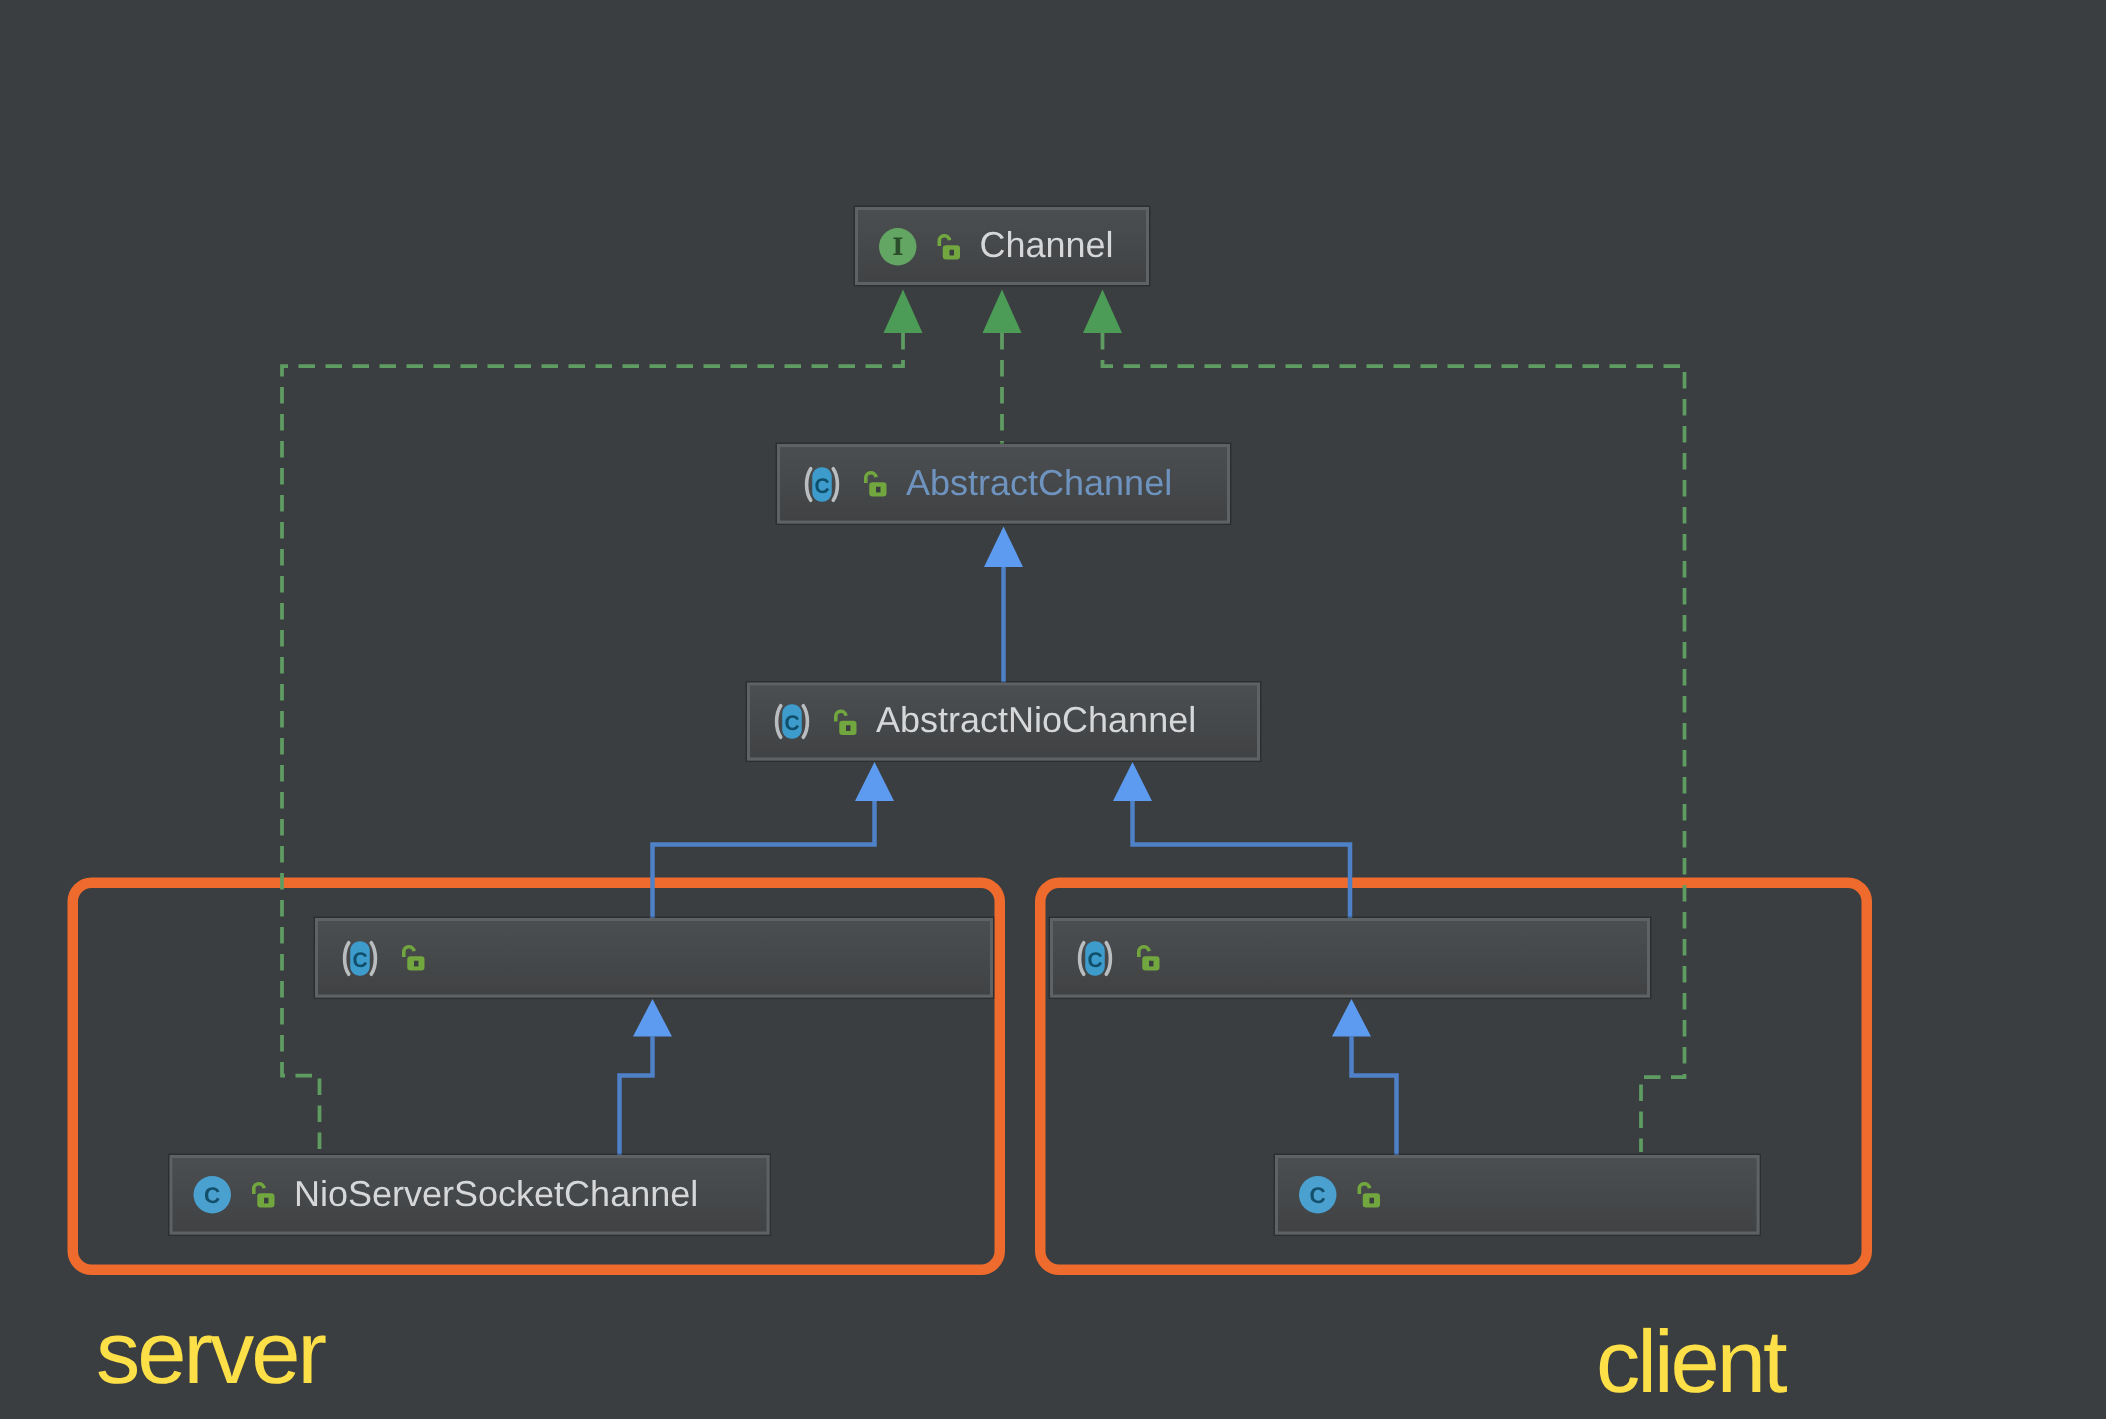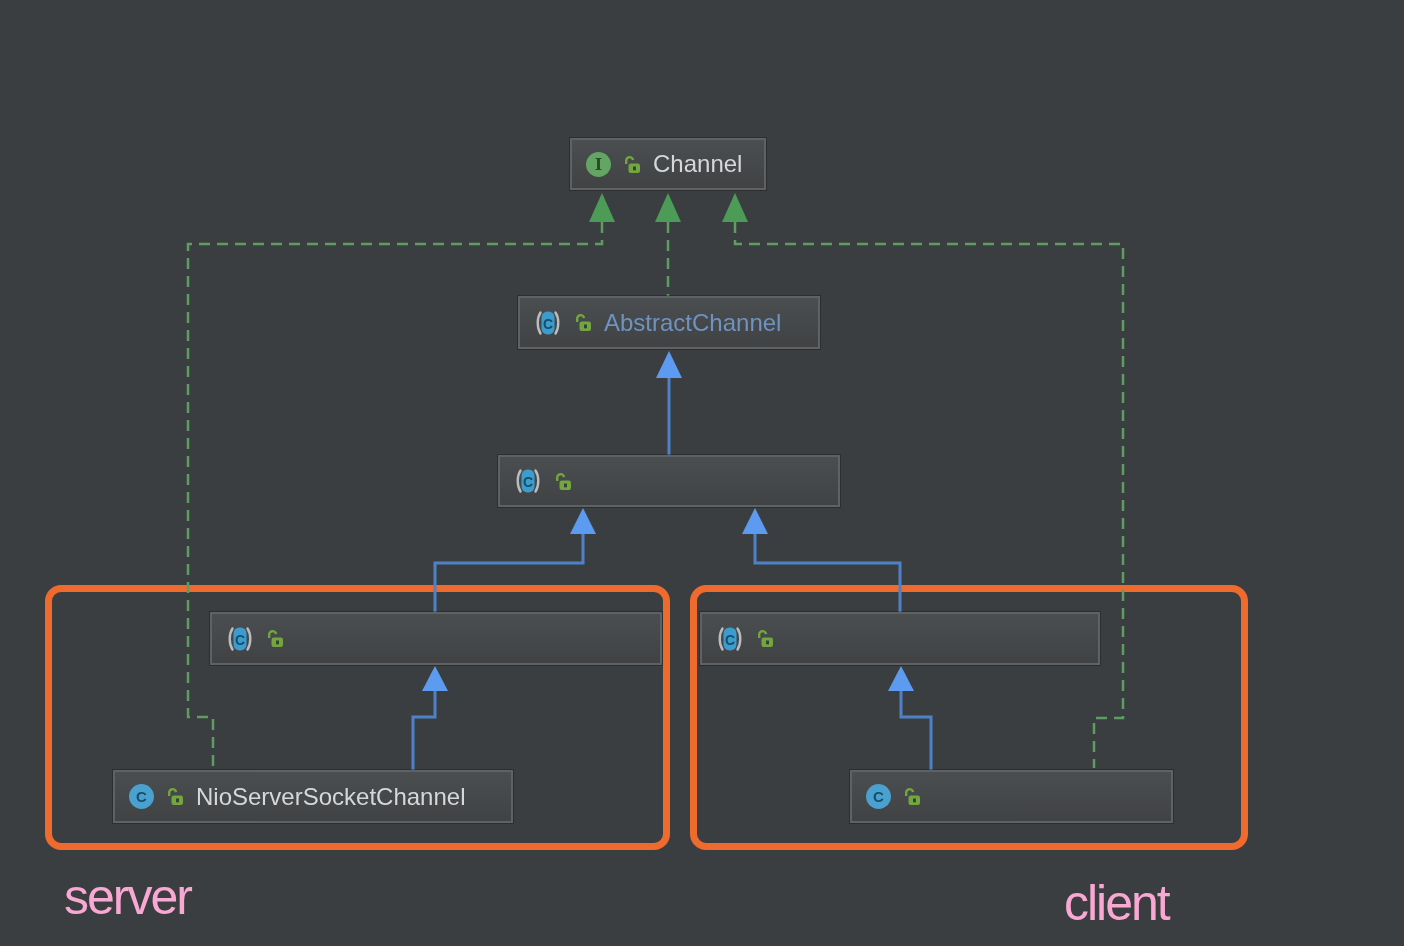--- a/index.html
+++ b/index.html
@@ -46,22 +46,22 @@
   #node-channel                      { left: 570px; top: 138px; width: 196px; height: 52px; }
   #node-abstract-channel             { left: 518px; top: 296px; width: 302px; height: 53px; }
   #node-abstract-nio-channel         { left: 498px; top: 455px; width: 342px; height: 52px; }
   #node-abstract-nio-message-channel { left: 210px; top: 612px; width: 452px; height: 53px; }
   #node-abstract-nio-byte-channel    { left: 700px; top: 612px; width: 400px; height: 53px; }
   #node-nio-server-socket-channel    { left: 113px; top: 770px; width: 400px; height: 53px; }
   #node-nio-socket-channel           { left: 850px; top: 770px; width: 323px; height: 53px; }
   .icon { flex: 0 0 auto; display: block; }
   .group-label {
     position: absolute;
-    color: #f9a8d4;
-    font-size: 50px;
+    color: #fde047;
+    font-size: 59px;
     letter-spacing: -2px;
     z-index: 4;
   }
   #server-label { left: 64px;   top: 868px; }
   #client-label { left: 1064px; top: 874px; }
   .edge-line-extends    { stroke: #4E81C8; stroke-width: 3;   fill: none; }
   .edge-line-implements { stroke: #5E9C62; stroke-width: 2.5; fill: none; stroke-dasharray: 11,7; }
   .arrow-extends    { fill: #5C9BF0; }
   .arrow-implements { fill: #4C9B57; }
 </style>
@@ -127,20 +127,21 @@
       <path d="M7.5,2.5 C3.8,8 3.8,18 7.5,23.5" stroke="#B9BDBF" stroke-width="2.4" fill="none" stroke-linecap="round"></path>
       <path d="M22.5,2.5 C26.2,8 26.2,18 22.5,23.5" stroke="#B9BDBF" stroke-width="2.4" fill="none" stroke-linecap="round"></path>
       <rect x="8.5" y="1.5" width="13" height="23" rx="6" fill="#3D9CCB"></rect>
       <text x="15" y="18.5" text-anchor="middle" font-size="14" font-weight="bold" fill="#0F4F6B">C</text>
     </svg>
     <svg class="icon" width="21" height="21" viewBox="0 0 21 21">
       <path d="M4.2,10 L4.2,7 A3.4,3.4 0 0 1 11,6.2" fill="none" stroke="#72A63E" stroke-width="2.4"></path>
       <rect x="6.5" y="9.5" width="11.5" height="9.5" rx="2.2" fill="#72A63E"></rect>
       <rect x="11" y="12.5" width="3" height="3.8" fill="#3B3E40"></rect>
     </svg>
+    <span class="label">AbstractNioChannel</span>
   </div>
 
   <div class="node" id="node-abstract-nio-message-channel">
     <svg class="icon" width="30" height="26" viewBox="0 0 30 26">
       <path d="M7.5,2.5 C3.8,8 3.8,18 7.5,23.5" stroke="#B9BDBF" stroke-width="2.4" fill="none" stroke-linecap="round"></path>
       <path d="M22.5,2.5 C26.2,8 26.2,18 22.5,23.5" stroke="#B9BDBF" stroke-width="2.4" fill="none" stroke-linecap="round"></path>
       <rect x="8.5" y="1.5" width="13" height="23" rx="6" fill="#3D9CCB"></rect>
       <text x="15" y="18.5" text-anchor="middle" font-size="14" font-weight="bold" fill="#0F4F6B">C</text>
     </svg>
     <svg class="icon" width="21" height="21" viewBox="0 0 21 21">

